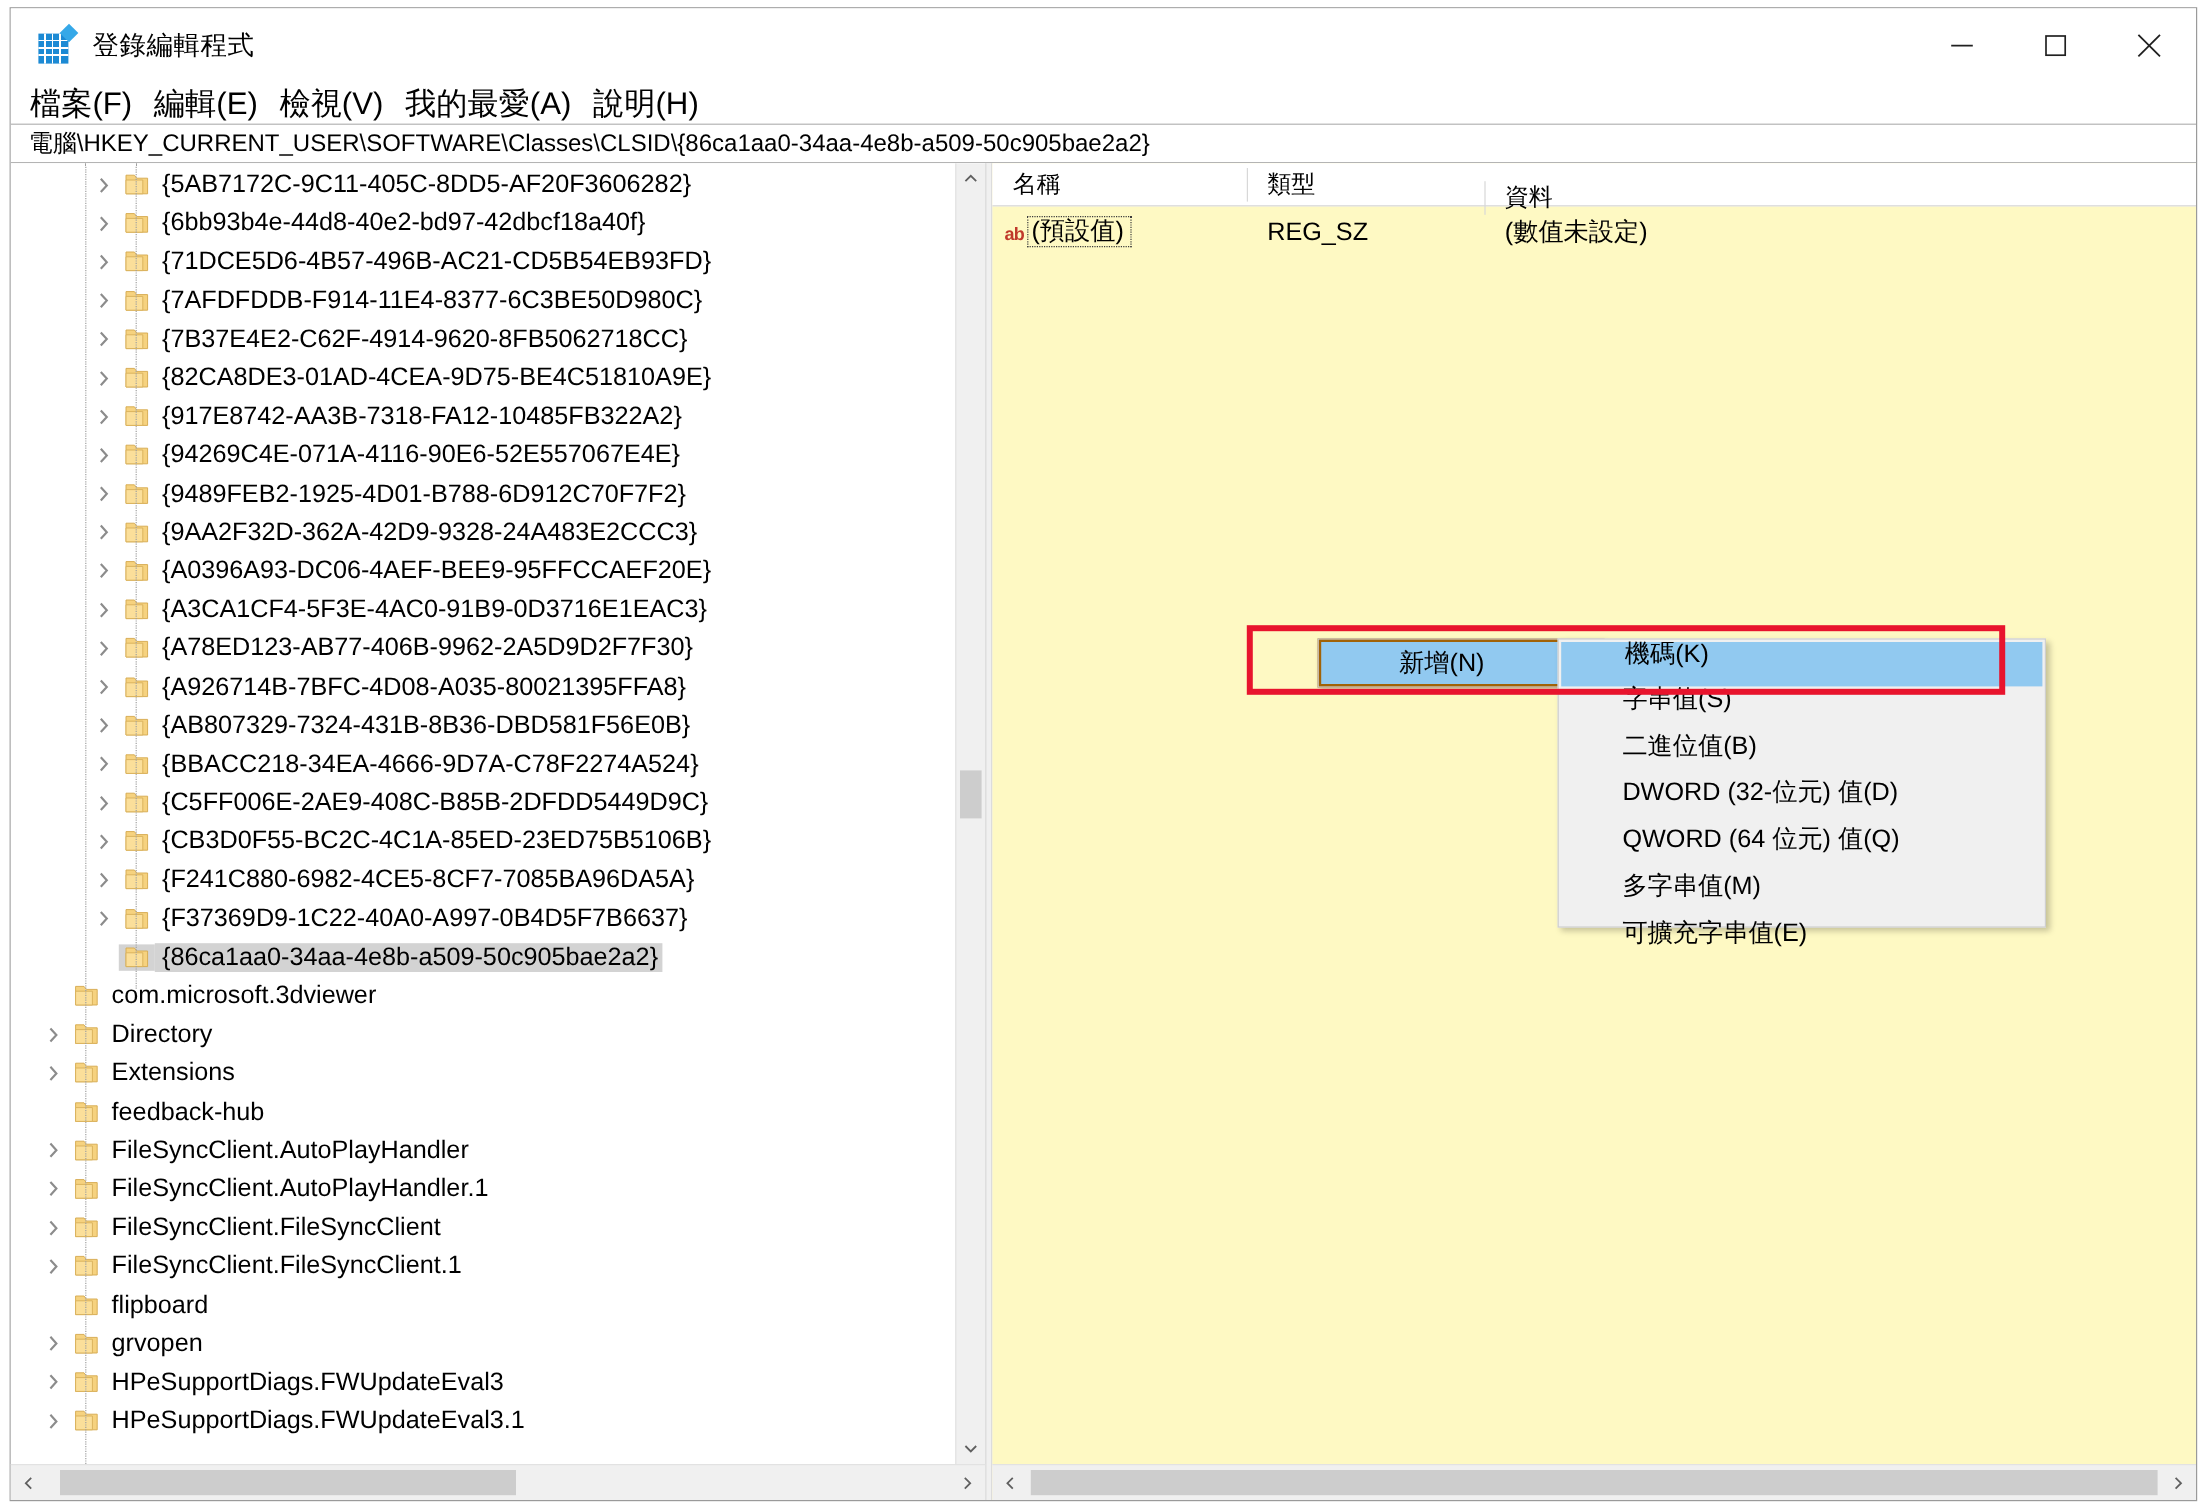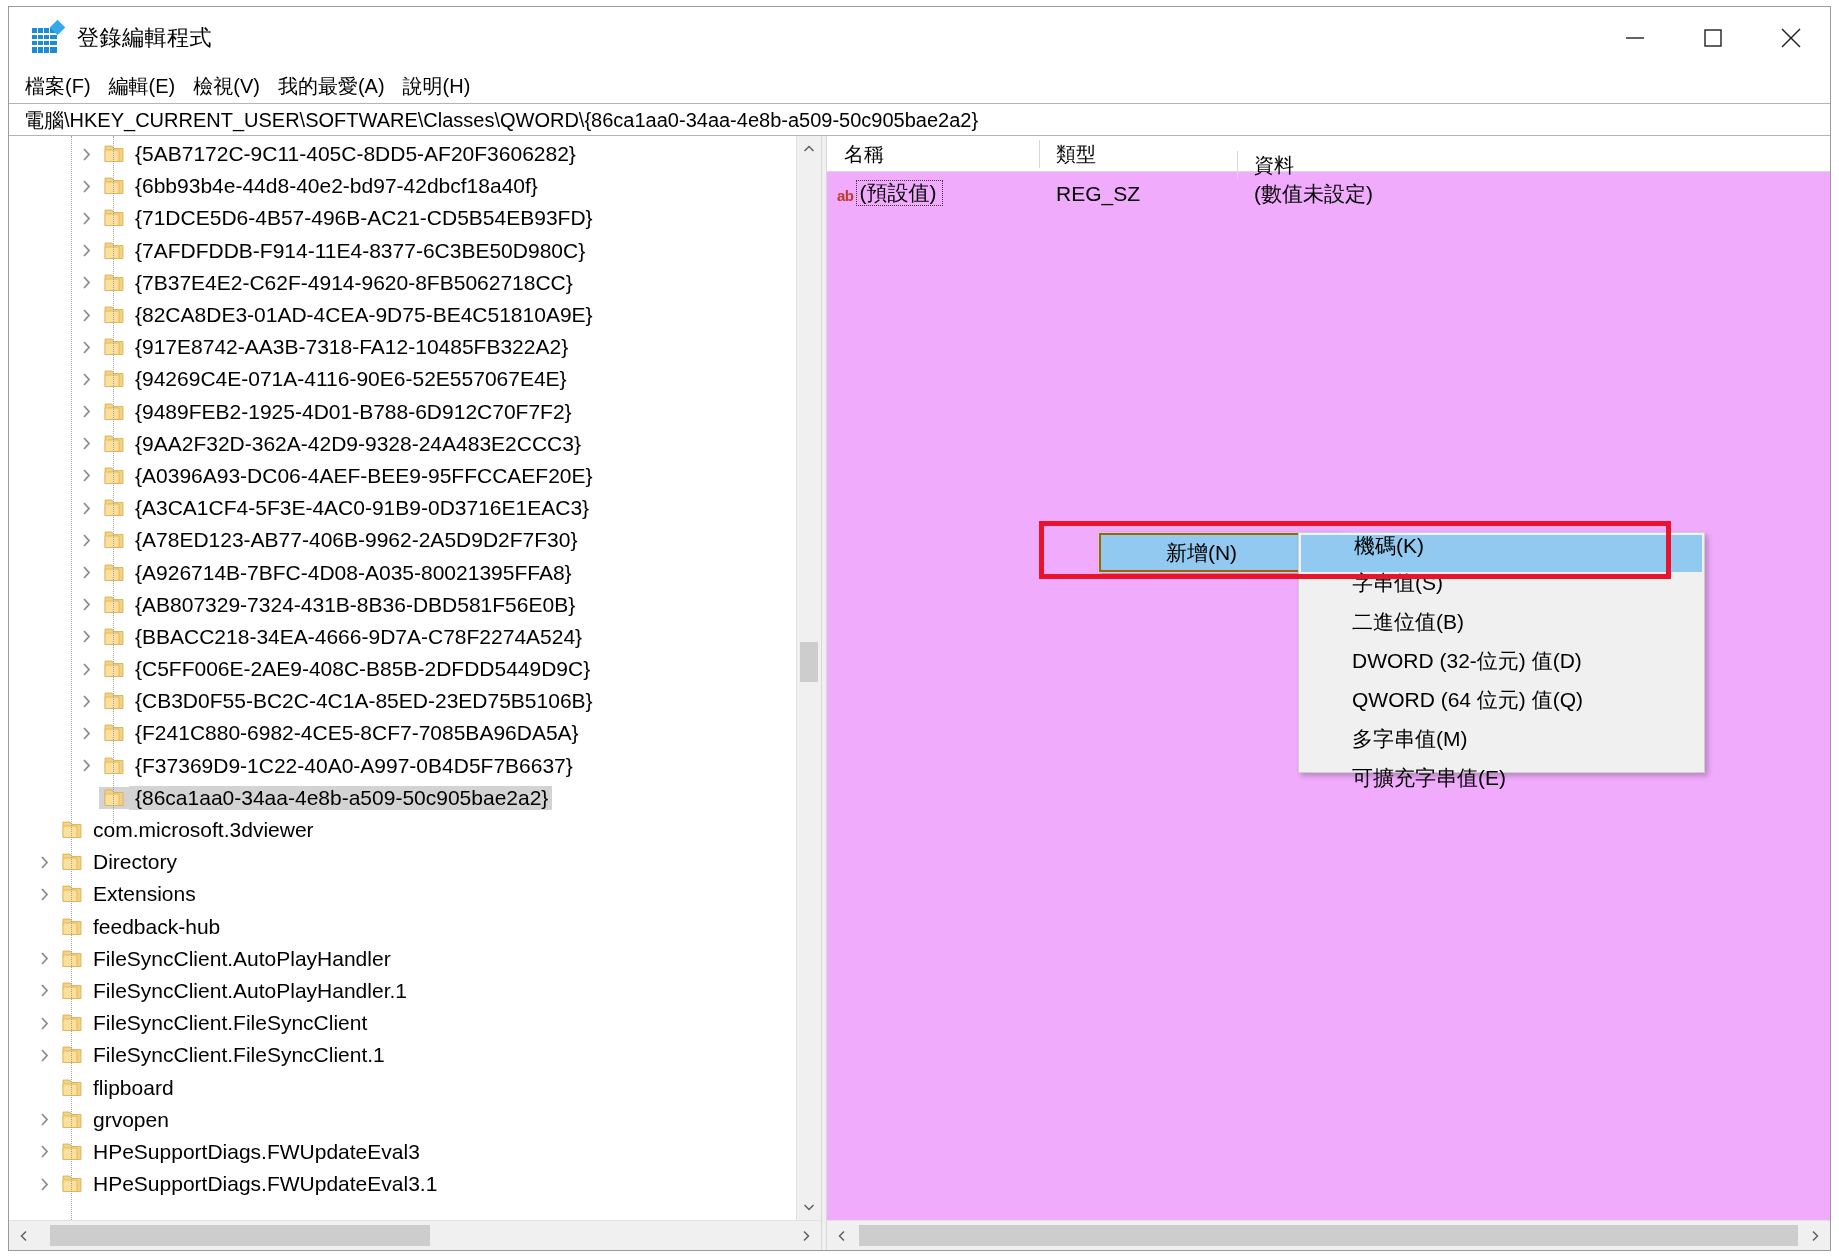--- a/index.html
+++ b/index.html
@@ -87,21 +87,21 @@
   
   .menubar {
     height: 34px;
     display: flex;
     align-items: center;
     padding-left: 14px;
     flex: 0 0 auto;
     background: #ffffff;
   }
   .menuitem {
-    font-size: 20px;
+    font-size: 26px;
     color: #000000;
     margin-right: 14px;
     padding: 2px 2px;
     white-space: nowrap;
   }
 
   
   .addressbar {
     height: 33px;
     border-top: 1px solid #b4b4b4;
@@ -139,21 +139,21 @@
     flex: 0 0 auto;
     background: #f0f0f0;
     border-left: 1px solid #d8d8d8;
     border-right: 1px solid #d8d8d8;
   }
   .pane-right {
     flex: 1 1 auto;
     display: flex;
     flex-direction: column;
     min-height: 0;
-    background: #f0abfc;
+    background: #fef9c3;
   }
 
   
   .tree-wrap {
     flex: 1 1 auto;
     display: flex;
     min-height: 0;
     overflow: hidden;
   }
   .tree {
@@ -407,21 +407,21 @@
 
     <div class="menubar">
       <div class="menuitem">檔案(F)</div>
       <div class="menuitem">編輯(E)</div>
       <div class="menuitem">檢視(V)</div>
       <div class="menuitem">我的最愛(A)</div>
       <div class="menuitem">說明(H)</div>
     </div>
 
     <div class="addressbar">
-      <div class="addresstext">電腦\HKEY_CURRENT_USER\SOFTWARE\Classes\QWORD\{86ca1aa0-34aa-4e8b-a509-50c905bae2a2}</div>
+      <div class="addresstext">電腦\HKEY_CURRENT_USER\SOFTWARE\Classes\CLSID\{86ca1aa0-34aa-4e8b-a509-50c905bae2a2}</div>
     </div>
 
     <div class="panes">
 
       <div class="pane-left">
         <div class="tree-wrap">
           <div class="tree" id="tree">
               <div class="trow">
                 <div style="width: 64px; flex: 0 0 auto;"></div>
                 <div class="chev">

